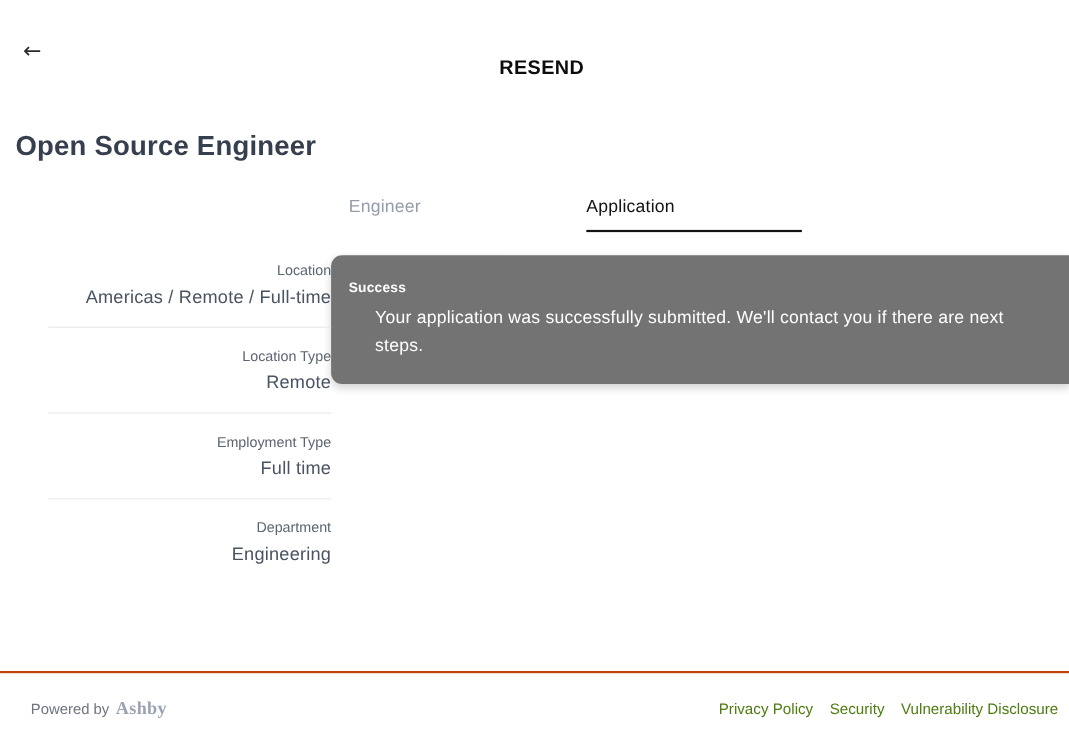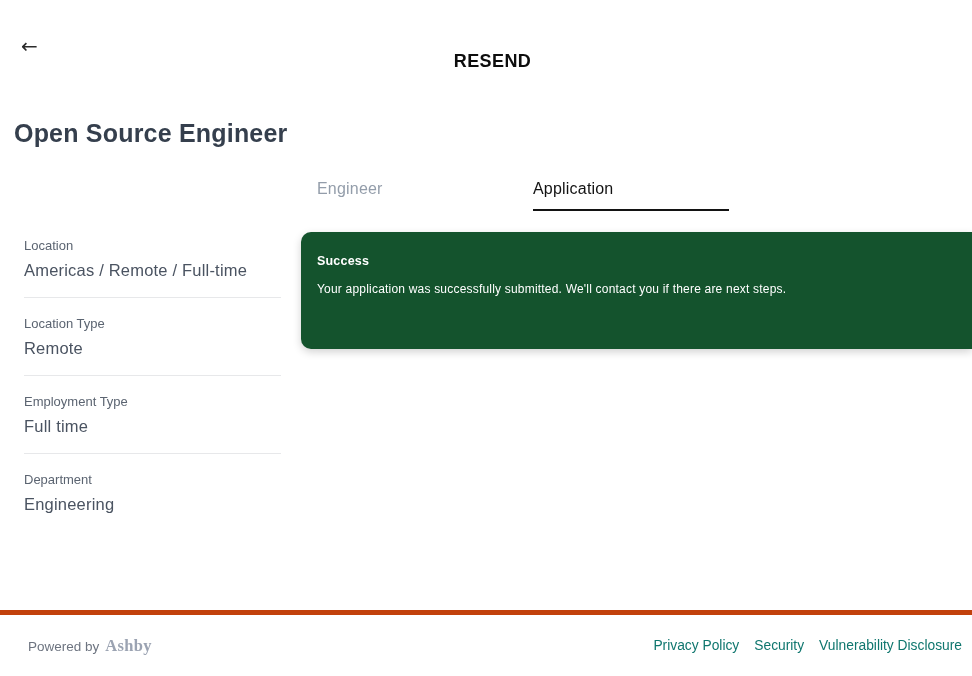--- a/index.html
+++ b/index.html
@@ -39,53 +39,53 @@
   .tab-inactive .tab-label { color:#939daa; }
   .tab-active .tab-label { color:#121212; font-weight:500; }
   .tab-underline {
     position:absolute; left:0; right:0; bottom:0; height:2.5px;
     background:#131313;
   }
 
   
   .banner {
     position:absolute; left:301px; top:232px; right:0; height:117px;
-    background:#14532d;
+    background:#737373;
     border-radius:10px 0 0 10px;
     padding:22px 16px 0 16px;
     color:#ffffff;
     box-shadow:0 3px 8px rgba(0,0,0,0.18);
   }
   .banner-title { font-size:12.5px; font-weight:700; letter-spacing:0.2px; }
-  .banner-msg { margin-top:9px; font-size:12px; line-height:25px; max-width:620px; letter-spacing:0.2px; }
+  .banner-msg { margin-top:9px; font-size:16px; line-height:25px; max-width:620px; letter-spacing:0.2px;margin-left:24px; }
 
   
-  .details { position:absolute; left:24px; top:230px; width:257px; }
+  .details { position:absolute; left:44px; top:230px; width:257px;text-align:right; }
   .detail { padding:18px 0 17px; border-bottom:1px solid #e7e8ea; }
   .detail:first-child { padding-top:8px; }
   .detail:last-child { border-bottom:none; }
   .detail-label { font-size:13px; color:#5b6471; margin-bottom:8px; }
   .detail-value { font-size:16.5px; color:#4a5361; letter-spacing:0.2px; }
 
   
   .footer {
     position:absolute; left:0; right:0; top:610px; height:66px;
-    border-top:5px solid #c2410c;
+    border-top:2px solid #c2410c;
     display:flex; justify-content:space-between; align-items:center;
     padding:0 10px 0 28px;
   }
   .powered { display:flex; align-items:baseline; }
   .powered-text { font-size:13.5px; color:#6d7480; }
   .brand-wordmark {
     margin-left:6px; font-family:"Liberation Serif", serif;
     font-weight:700; font-size:16.5px; color:#9ba3b2; letter-spacing:0.3px;
     text-decoration:none; cursor:pointer;
   }
   .footer-links { display:flex; gap:15px; }
-  .footer-link { font-size:13.8px; color:#0f766e; cursor:pointer; text-decoration:none; }
+  .footer-link { font-size:13.8px; color:#4d7c0f; cursor:pointer; text-decoration:none; }
 </style>
 </head>
 <body>
 
 <button class="back-btn">←</button>
 <div class="company-name">RESEND</div>
 
 <h1 class="job-title">Open Source Engineer</h1>
 
 <div class="tabs">

